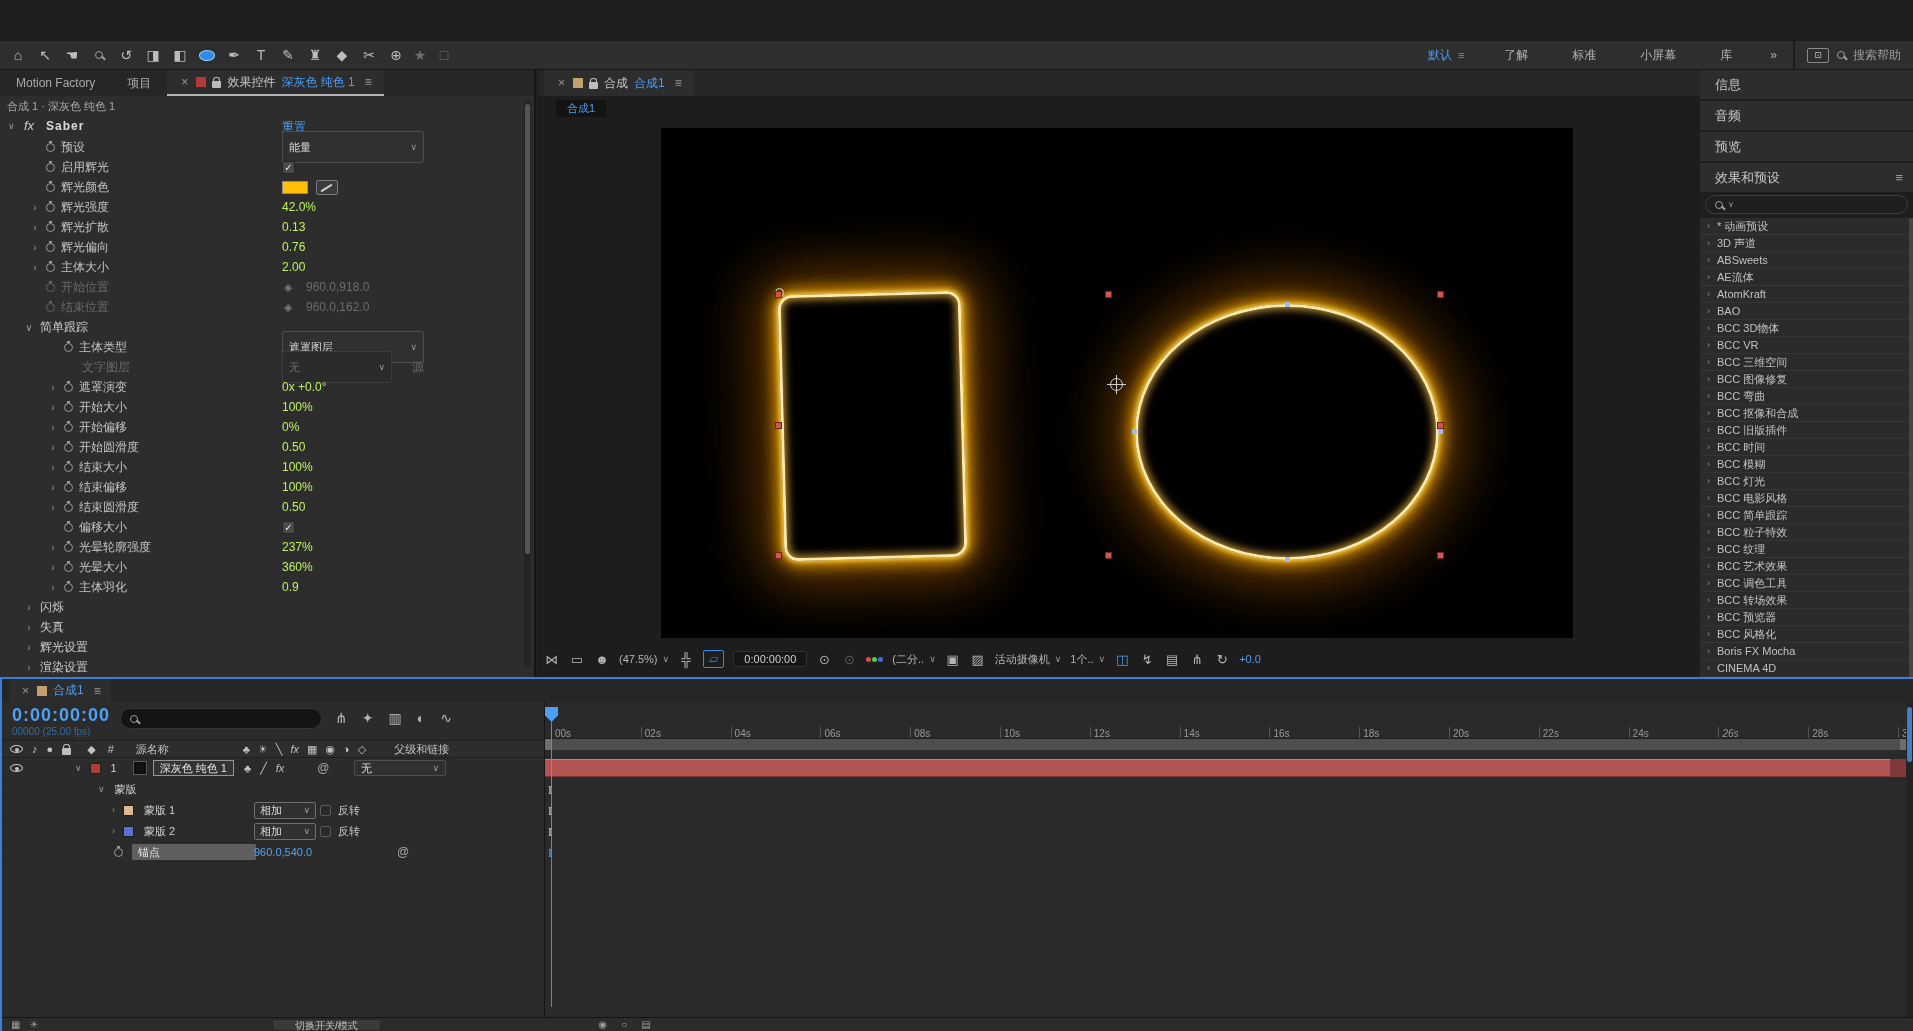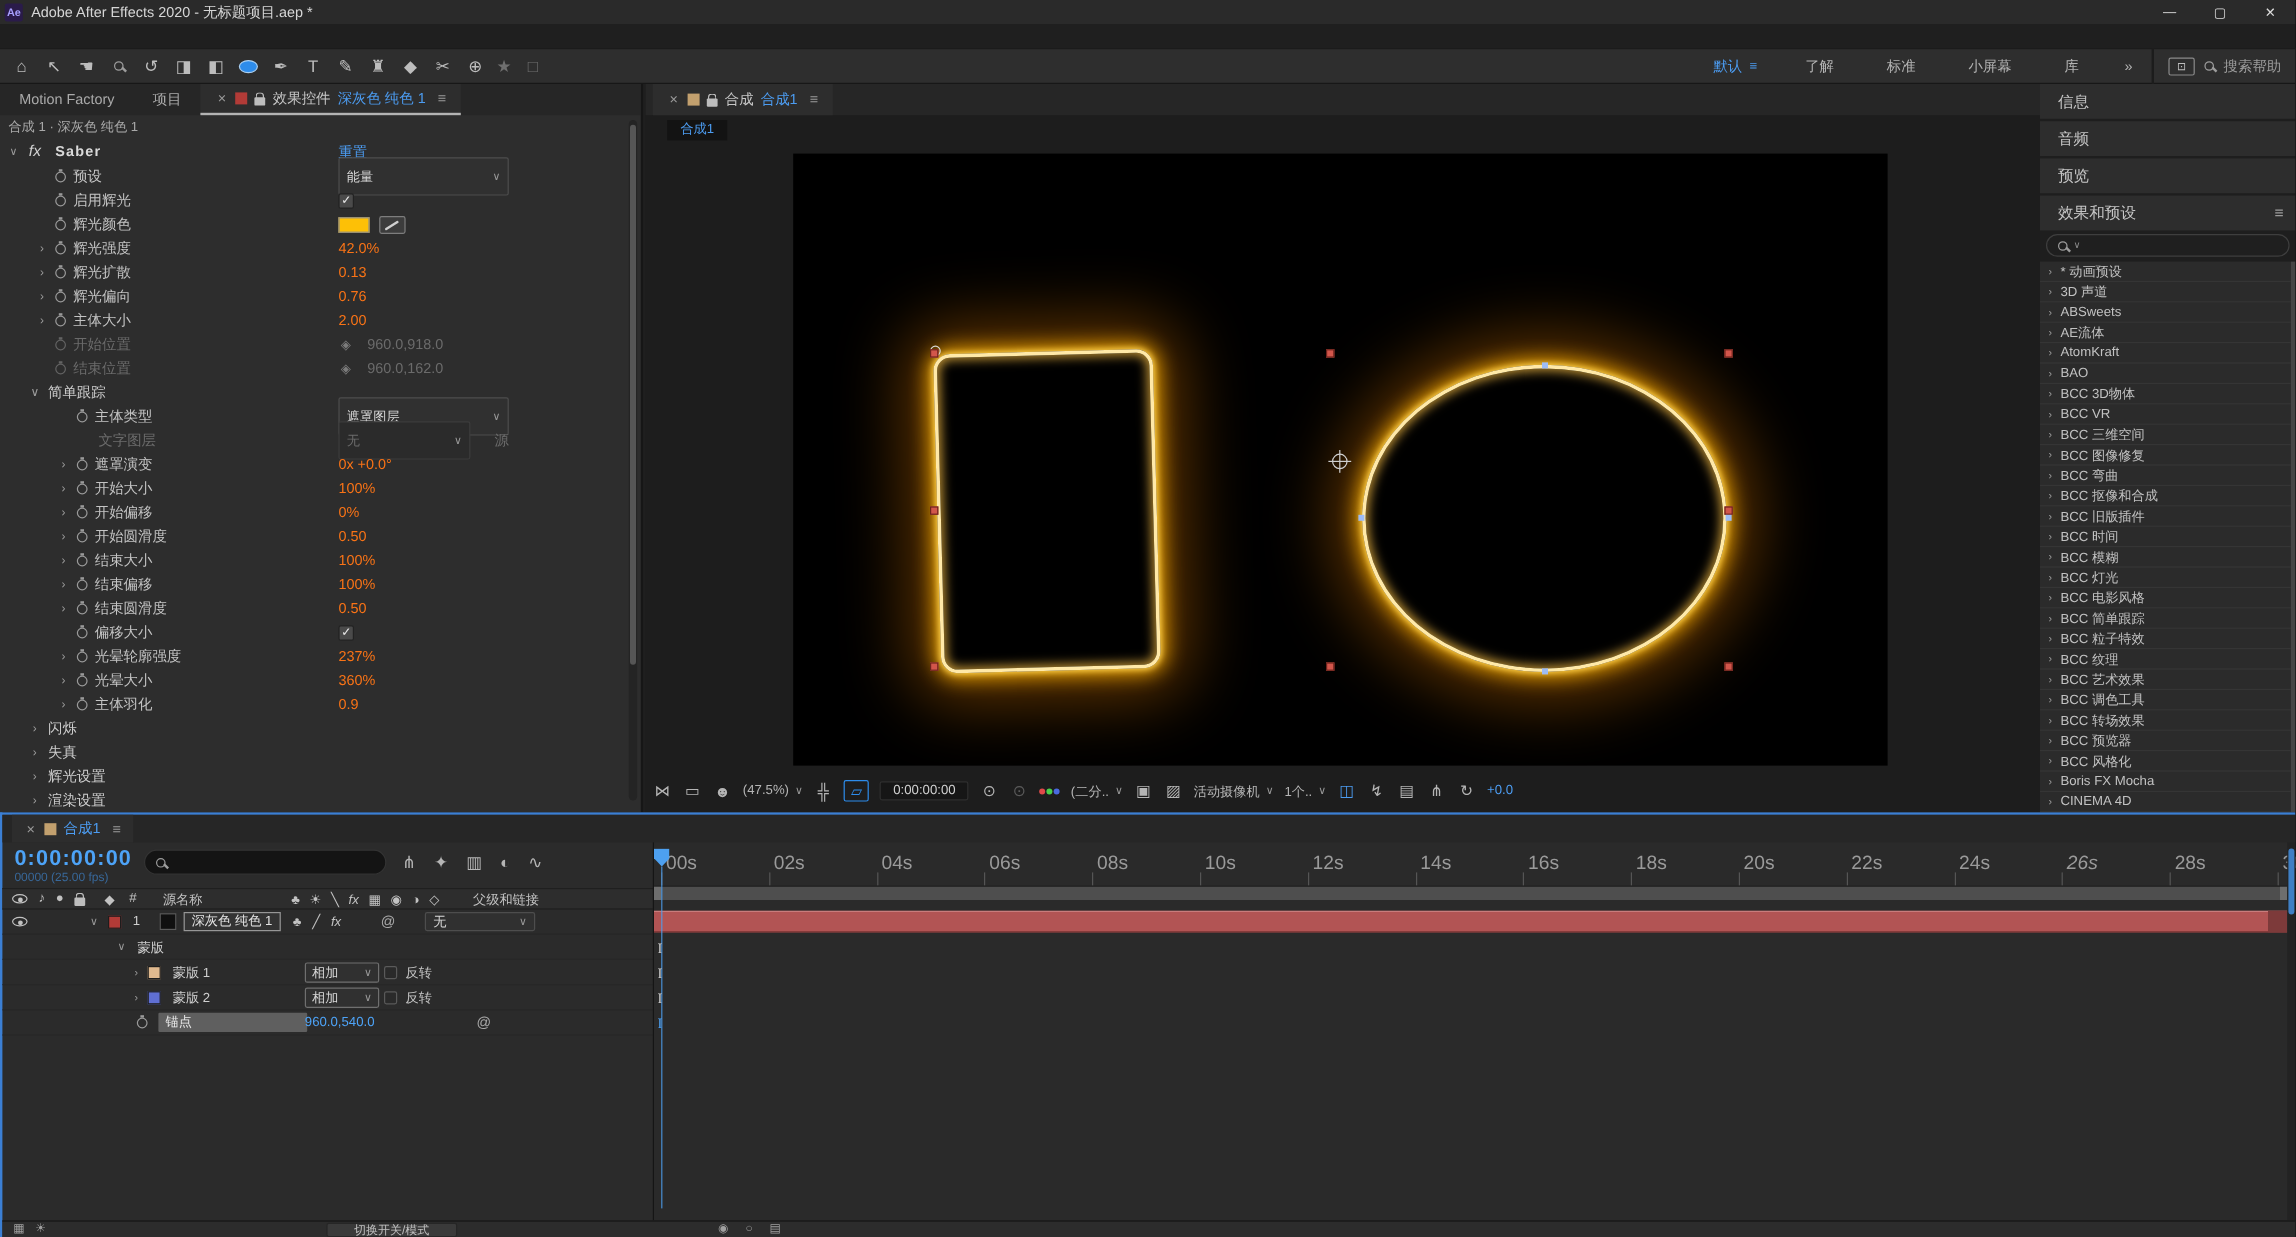--- a/index.html
+++ b/index.html
@@ -52,21 +52,21 @@
   .fxh-arrow{position:absolute;left:8px;top:4px;font-size:9px;color:#9c9c9c}
   .fxh-fx{position:absolute;left:24px;top:1px;font-style:italic;color:#cfcfcf;font-size:13px}
   .fxh-name{position:absolute;left:46px;top:2px;font-weight:bold;color:#dadada;letter-spacing:1px}
   .fxh-reset{position:absolute;left:282px;top:2px;color:#4c9cf1}
   .erow{position:absolute;left:0;width:524px;height:20px;display:flex;align-items:center}
   .e-arrow{color:#9c9c9c;font-size:10px;width:10px;text-align:center;flex:none}
   .lbl{color:#c4c4c4;margin-left:6px;white-space:nowrap}
   .grp .lbl{color:#cdcdcd}
   .erow.dim .lbl{color:#6b6b6b}
   .erow.dim .sw{border-color:#636363}.erow.dim .sw::before{background:#636363}
-  .val{position:absolute;left:282px;color:#f97316}
+  .val{position:absolute;left:282px;color:#bef264}
   .erow.dim .val{color:#6b6b6b;left:306px}
   .pos-icon{position:absolute;left:284px;color:#7c7c7c;font-size:11px}
   .dropdown{position:absolute;left:282px;width:142px;height:32px;background:#303030;border:1px solid #4d4d4d;border-radius:2px;color:#d8d8d8;display:flex;align-items:center;padding:0 6px;font-size:11px}
   .dropdown.narrow{width:110px}
   .dd-chev{margin-left:auto;color:#9a9a9a;font-size:9px}
   .erow.dim .dropdown{border-color:#3c3c3c;color:#6b6b6b;background:#2b2b2b}
   .src-lbl{position:absolute;left:412px;color:#6b6b6b}
   .checkbox{position:absolute;left:282px;width:13px;height:13px;background:#4a4a4a;border:1px solid #222;border-radius:2px;color:#eaeaea;font-size:10px;line-height:11px;text-align:center}
   .swatch{position:absolute;left:282px;width:26px;height:13px;border:1px solid #8d8d8d}
   .dropper{position:absolute;left:316px;width:22px;height:15px;background:#3c3c3c;border:1px solid #7d7d7d;border-radius:2px}
@@ -129,21 +129,21 @@
   .chip{width:11px;height:11px;flex:none;border:1px solid #1d1d1d}
   .name-cell{border:1px solid #969696;height:16px;line-height:14px;padding:0 6px;color:#e3e3e3;background:#333}
   .mode-dd{position:absolute;left:252px;width:62px;height:17px;background:#303030;border:1px solid #6f6f6f;border-radius:2px;display:flex;align-items:center;padding:0 5px;color:#d8d8d8}
   .inv-box{position:absolute;left:318px;width:11px;height:11px;background:#2a2a2a;border:1px solid #5a5a5a;border-radius:2px}
   .inv-lbl{position:absolute;left:336px;color:#c4c4c4}
   .anchor-cell{position:absolute;left:130px;width:124px;height:16px;background:#5f5f5f;color:#e8e8e8;line-height:16px;padding-left:6px;border-radius:1px}
   .anchor-val{position:absolute;left:252px;color:#4da3f7}
   .whip{color:#a9a9a9;font-size:12px}
   .parent-dd{position:absolute;left:352px;width:92px;height:16px;background:#303030;border:1px solid #4d4d4d;border-radius:2px;display:flex;align-items:center;padding:0 6px;color:#d8d8d8}
   .tl-track{position:absolute;left:543px;top:23px;right:7px;bottom:14px;background:#2a2a2a}
-  .ruler-lbl{position:absolute;top:32px;color:#9a9a9a;font-size:16px}
+  .ruler-lbl{position:absolute;top:49px;color:#9a9a9a;font-size:10px}
   .ruler-tick{position:absolute;top:48px;width:1px;height:11px;background:#555}
   .ruler-line{position:absolute;left:543px;right:7px;top:59px;height:1px;background:#1f1f1f}
   .workarea{position:absolute;left:543px;right:7px;top:60px;height:11px;background:#4e4e4e;border-left:6px solid #6e6e6e;border-right:6px solid #6e6e6e}
   .redbar{position:absolute;left:543px;right:7px;top:80px;height:18px;background:#b25454;border-top:1px solid #c97c7c;border-bottom:1px solid #7c3535}
   .redbar-cap{position:absolute;right:7px;top:80px;width:16px;height:18px;background:#7d3a3a}
   .playhead{position:absolute;left:543px;top:28px;width:13px;height:15px;background:#4da0f0;clip-path:polygon(0 0,100% 0,100% 55%,50% 100%,0 55%)}
   .ph-line{position:absolute;left:549px;top:43px;height:285px;width:1px;background:rgba(77,160,240,.85)}
   .ibeam{position:absolute;color:#cfcfcf;font-size:12px;font-family:"Liberation Serif","DejaVu Serif",serif}
   .ibeam.blue{color:#4da3f7}
   .tl-scroll{position:absolute;right:0;top:23px;width:7px;bottom:14px;background:#232323}
@@ -152,29 +152,20 @@
   .tl-btn{position:absolute;left:270px;top:1px;height:12px;padding:0 22px;background:#3a3a3a;border:1px solid #262626;border-radius:2px;line-height:11px;color:#c0c0c0;font-size:10px}
   .tlb-ic{margin-left:9px;font-size:10px;color:#9f9f9f}
   .tlb-ic.right{margin-left:14px}
   .chev9{font-size:9px;color:#9a9a9a}
 </style>
 </head>
 <body>
 
 <div class="app">
 
-  <div class="titlebar">
-    <div class="ae-logo">Ae</div>
-    <span class="title-text">Adobe After Effects 2020 - 无标题项目.aep *</span>
-    <div class="win-controls">
-      <div class="win-btn">—</div>
-      <div class="win-btn">▢</div>
-      <div class="win-btn">✕</div>
-    </div>
-  </div>
 
 
   <div class="toolbar">
     <div class="tools">
         <span class="tool">⌂</span>
         <span class="tool">↖</span>
         <span class="tool">☚</span>
         <span class="tool">
           <span class="mag"></span>
         </span>

